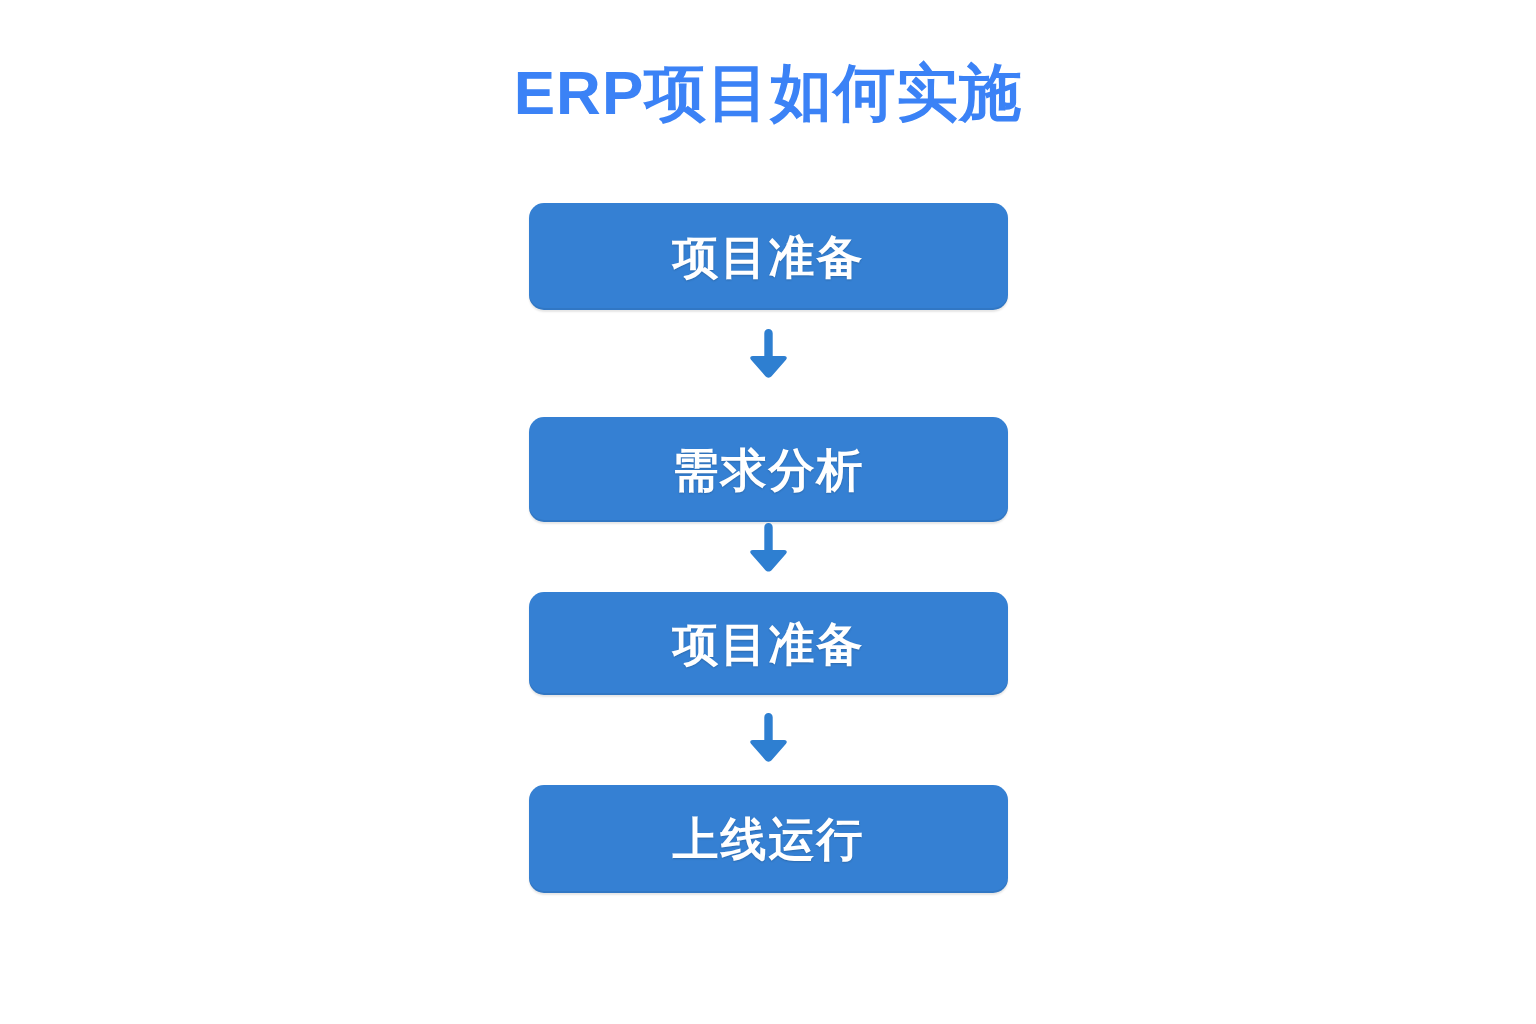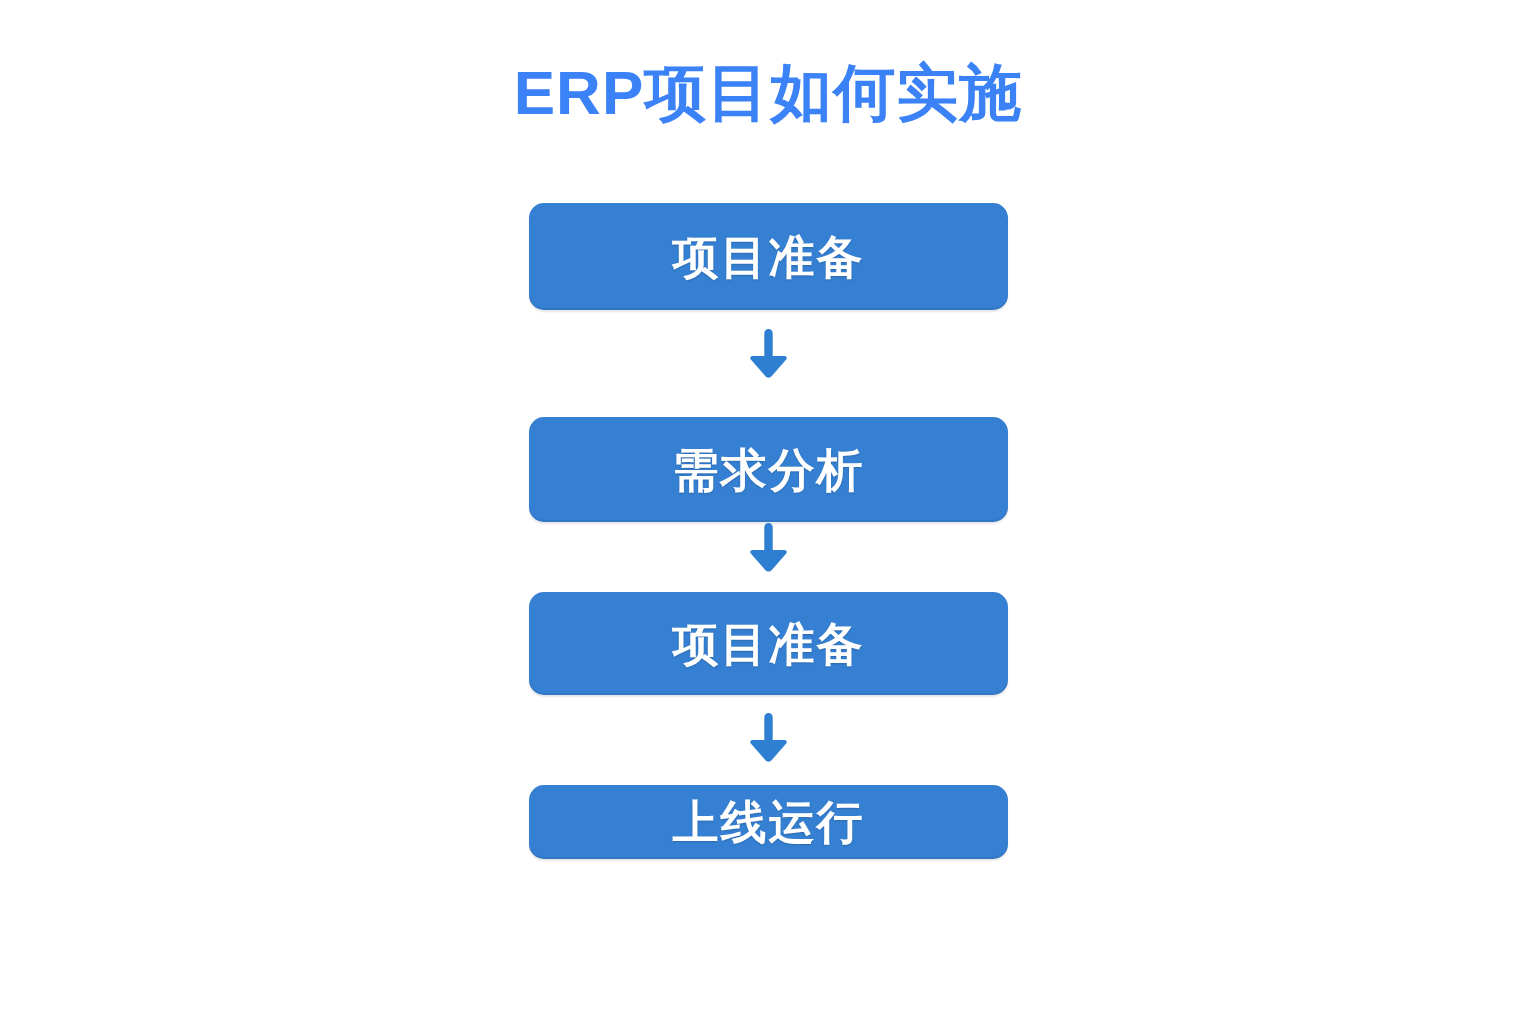--- a/index.html
+++ b/index.html
@@ -67,21 +67,21 @@
     letter-spacing: 2px;
     line-height: 1;
     white-space: nowrap;
     text-shadow: 0 1px 2px rgba(0, 0, 0, 0.18);
     -webkit-font-smoothing: antialiased;
   }
 
   #node-0 { top: 0px;   height: 107px; }
   #node-1 { top: 195px; height: 105px; margin-top: 19px; }
   #node-2 { top: 389px; height: 103px; }
-  #node-3 { top: 582px; height: 74px; }
+  #node-3 { top: 582px; height: 108px; }
 
   
   .arrow {
     position: absolute;
     left: 219px;       
     width: 41px;
     height: 52px;
   }
   #arrow-0 { top: 125px; }
   #arrow-1 { top: 319px; }

